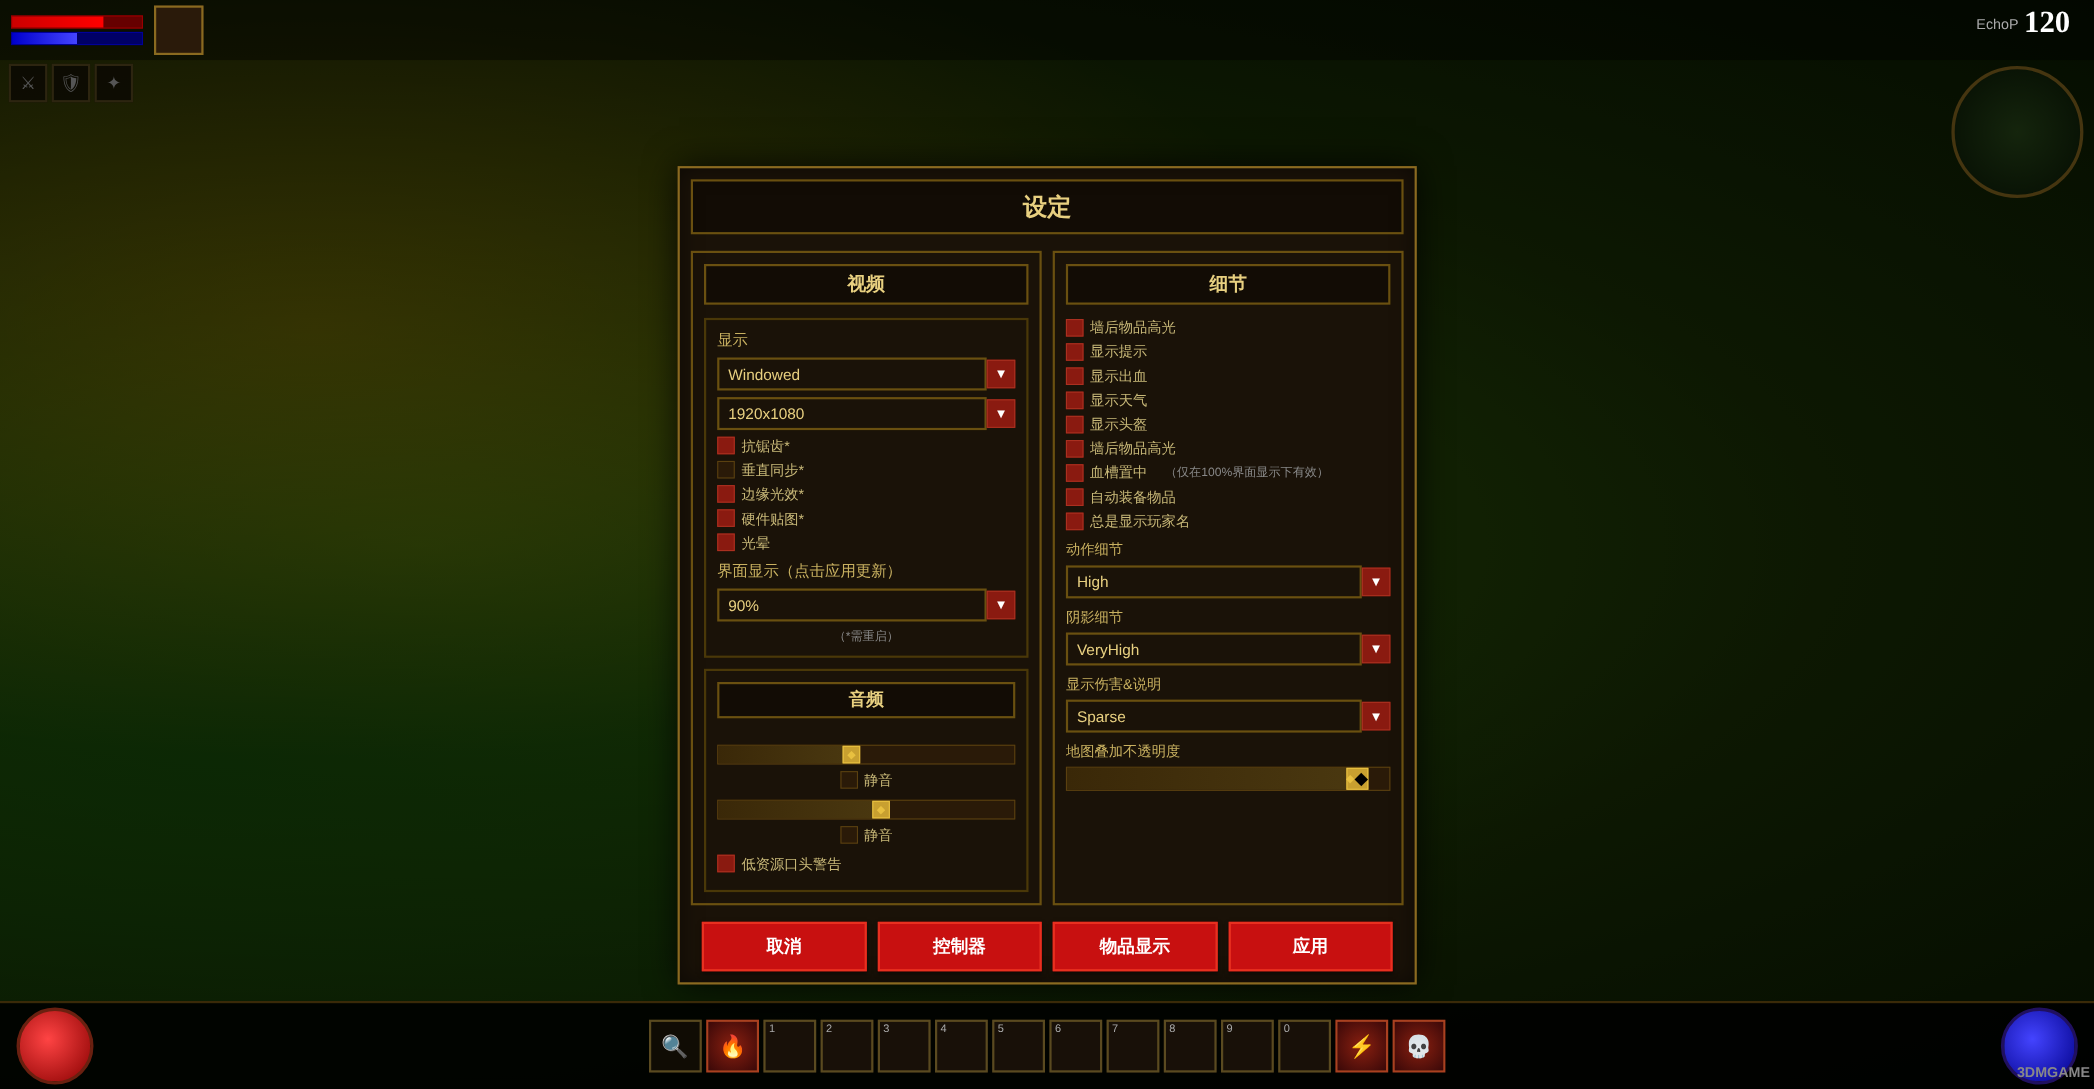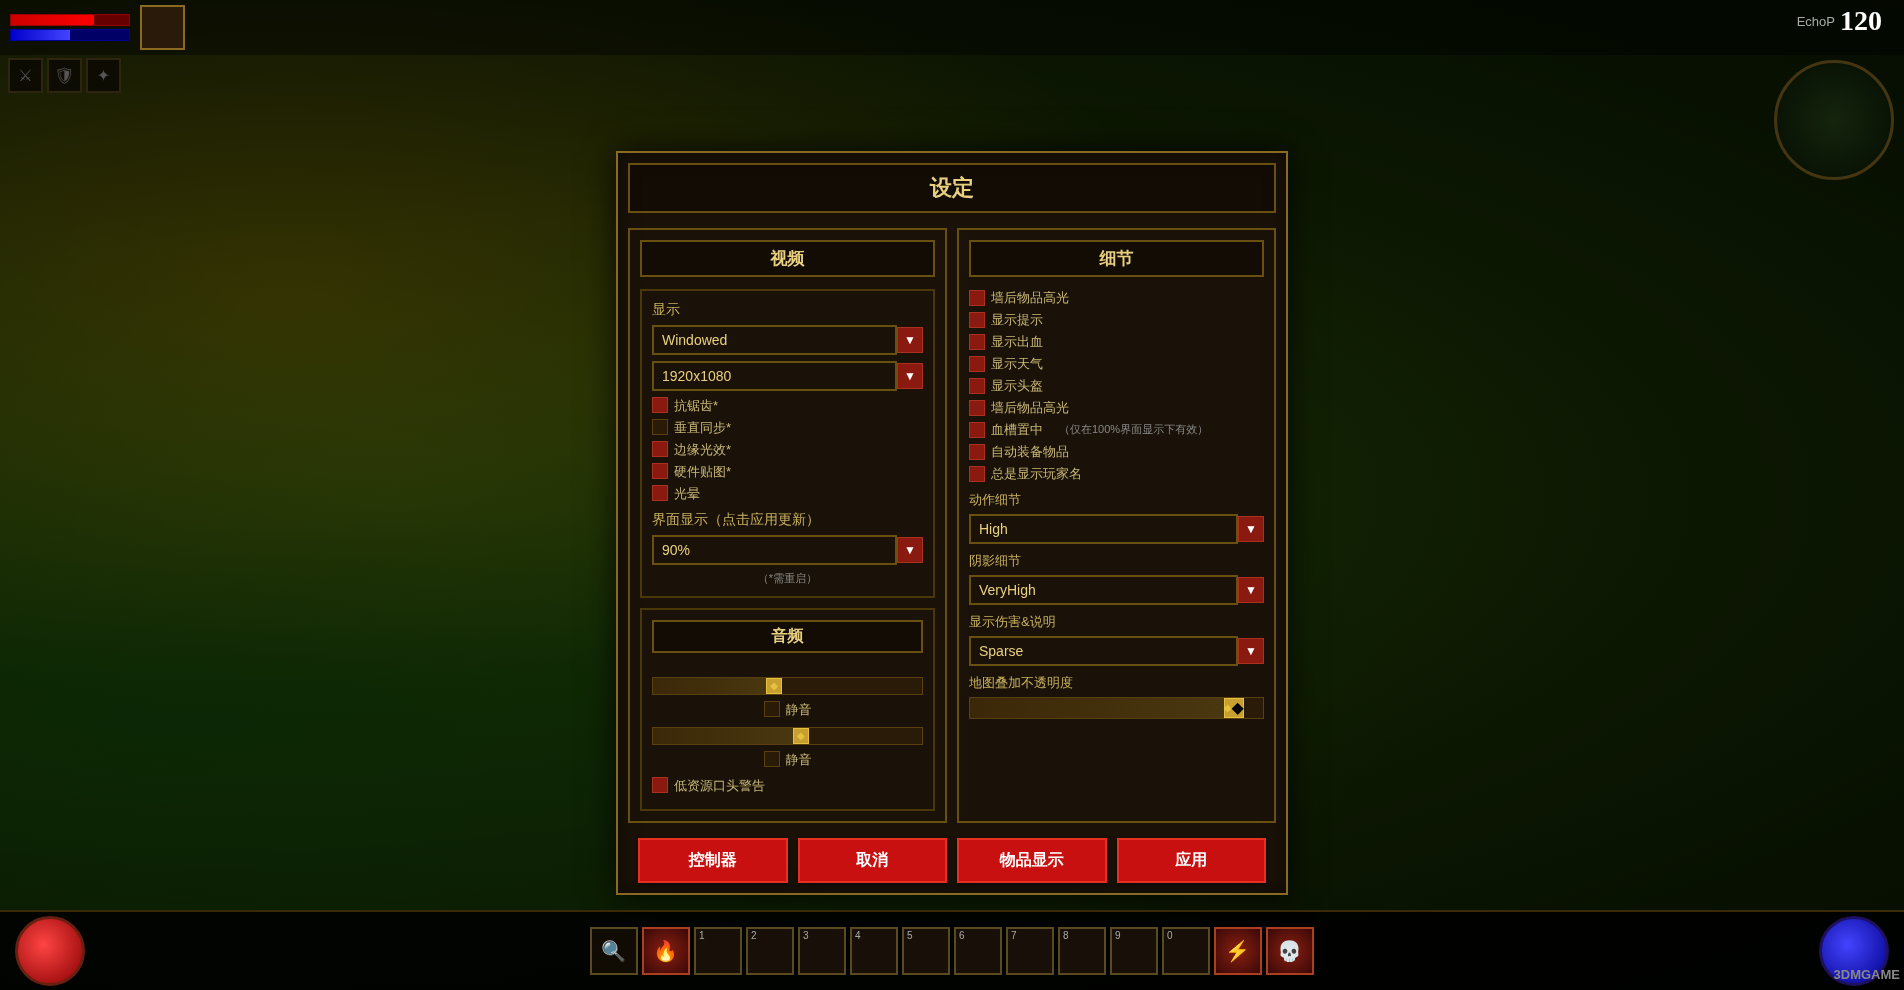--- a/index.html
+++ b/index.html
@@ -681,22 +681,22 @@
           <div class="slider-track" style="height:22px;">
             <div class="slider-fill" style="width:90%"></div>
             <div class="slider-thumb" style="left:90%; background:#c8a030; width:20px; height:20px;">◆</div>
           </div>
         </div>
 
       </div>
     </div>
 
     <div class="bottom-buttons">
+      <button class="action-btn">取消</button>
       <button class="action-btn">控制器</button>
-      <button class="action-btn">取消</button>
       <button class="action-btn">物品显示</button>
       <button class="action-btn">应用</button>
     </div>
 
   </div>
 </div>
 
 <div class="bottom-hud">
   <div class="health-orb"></div>
 

